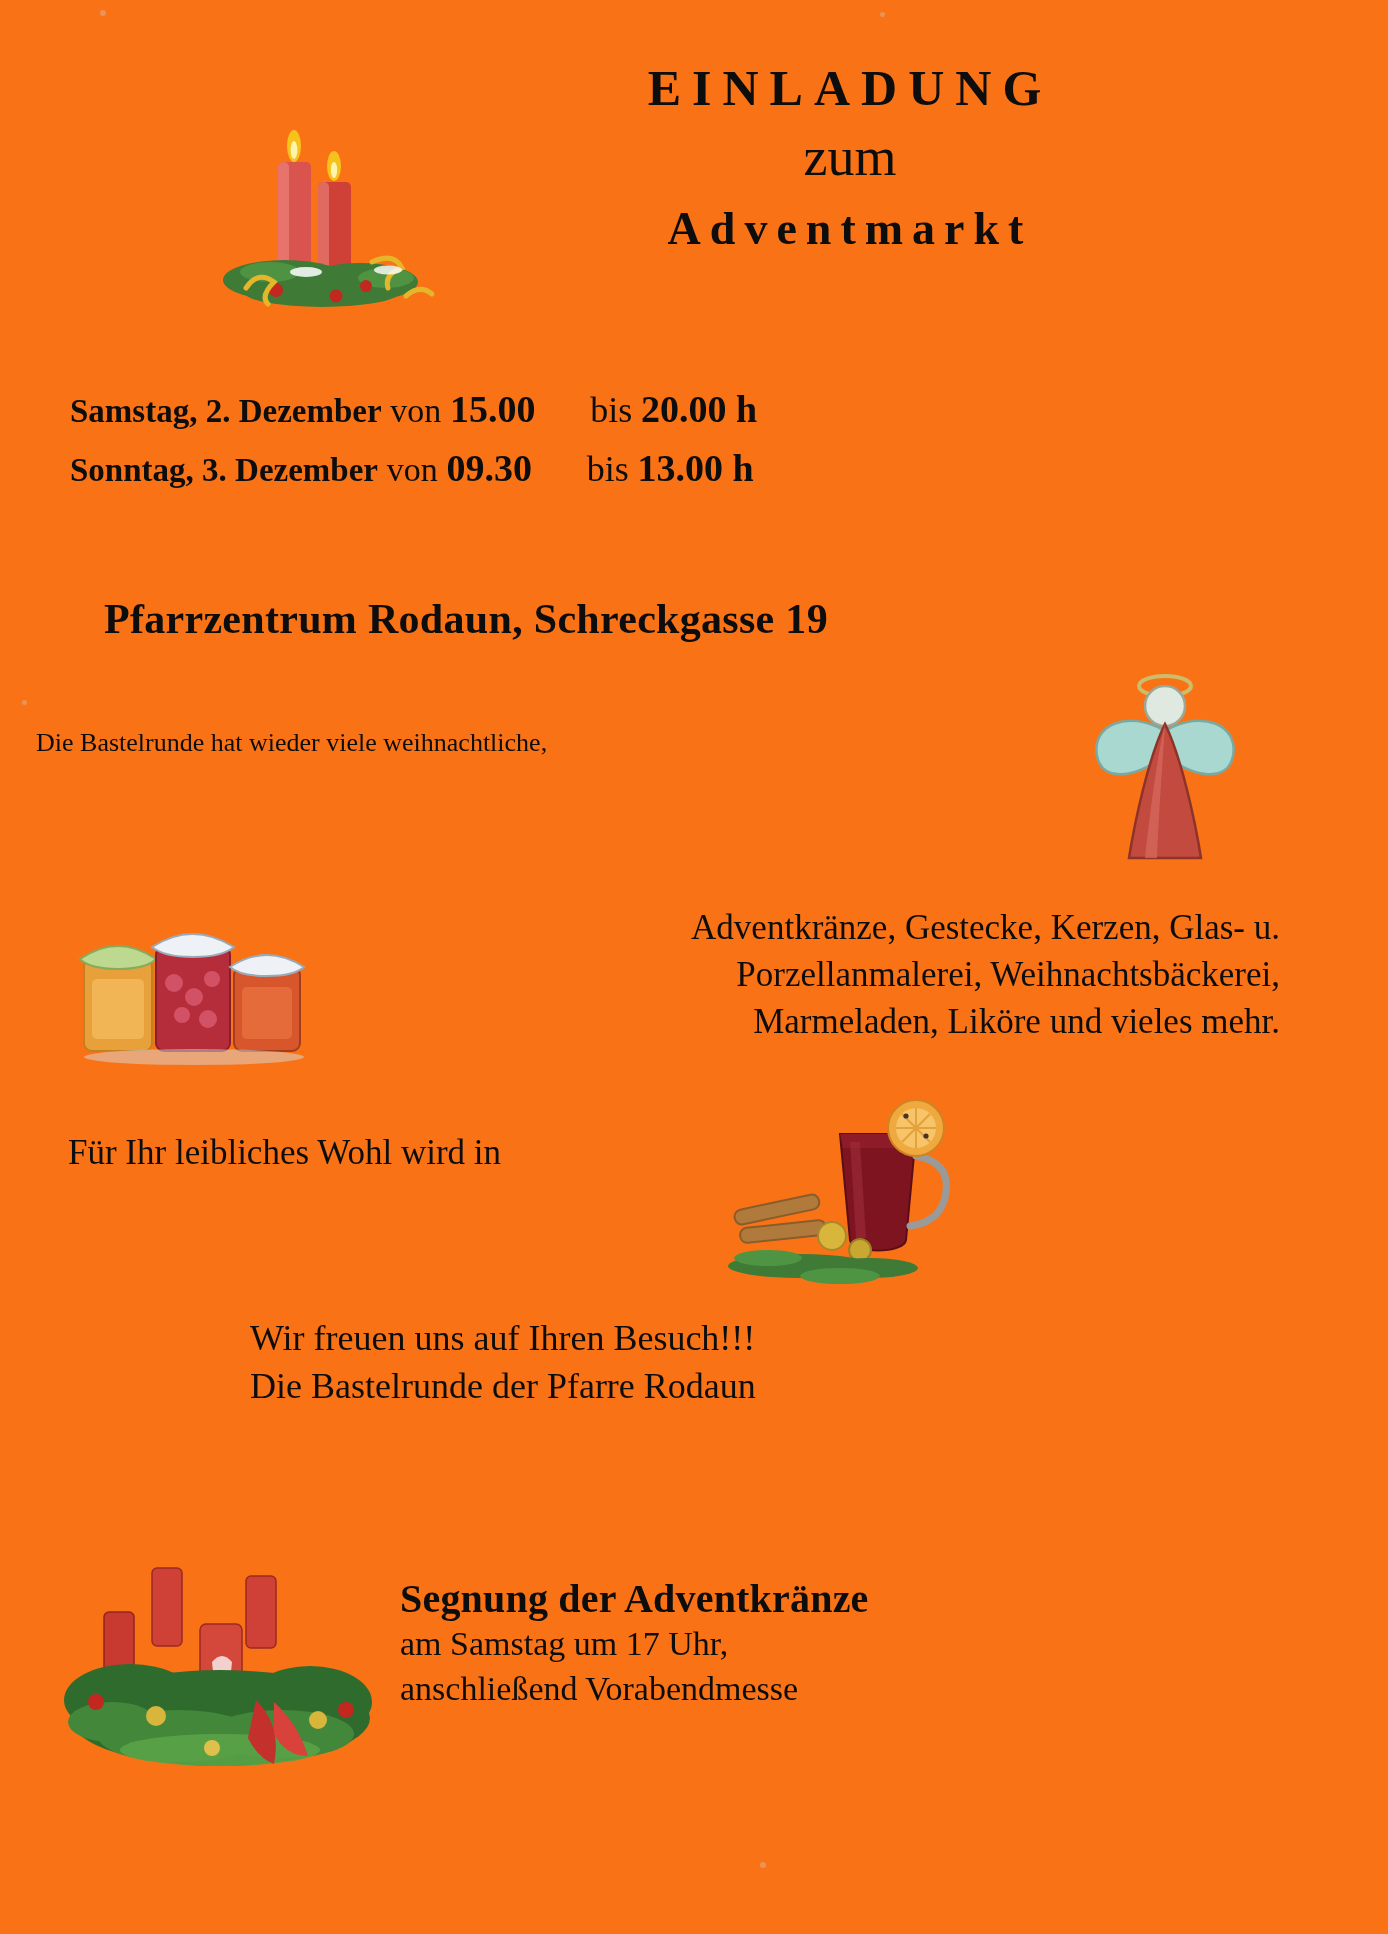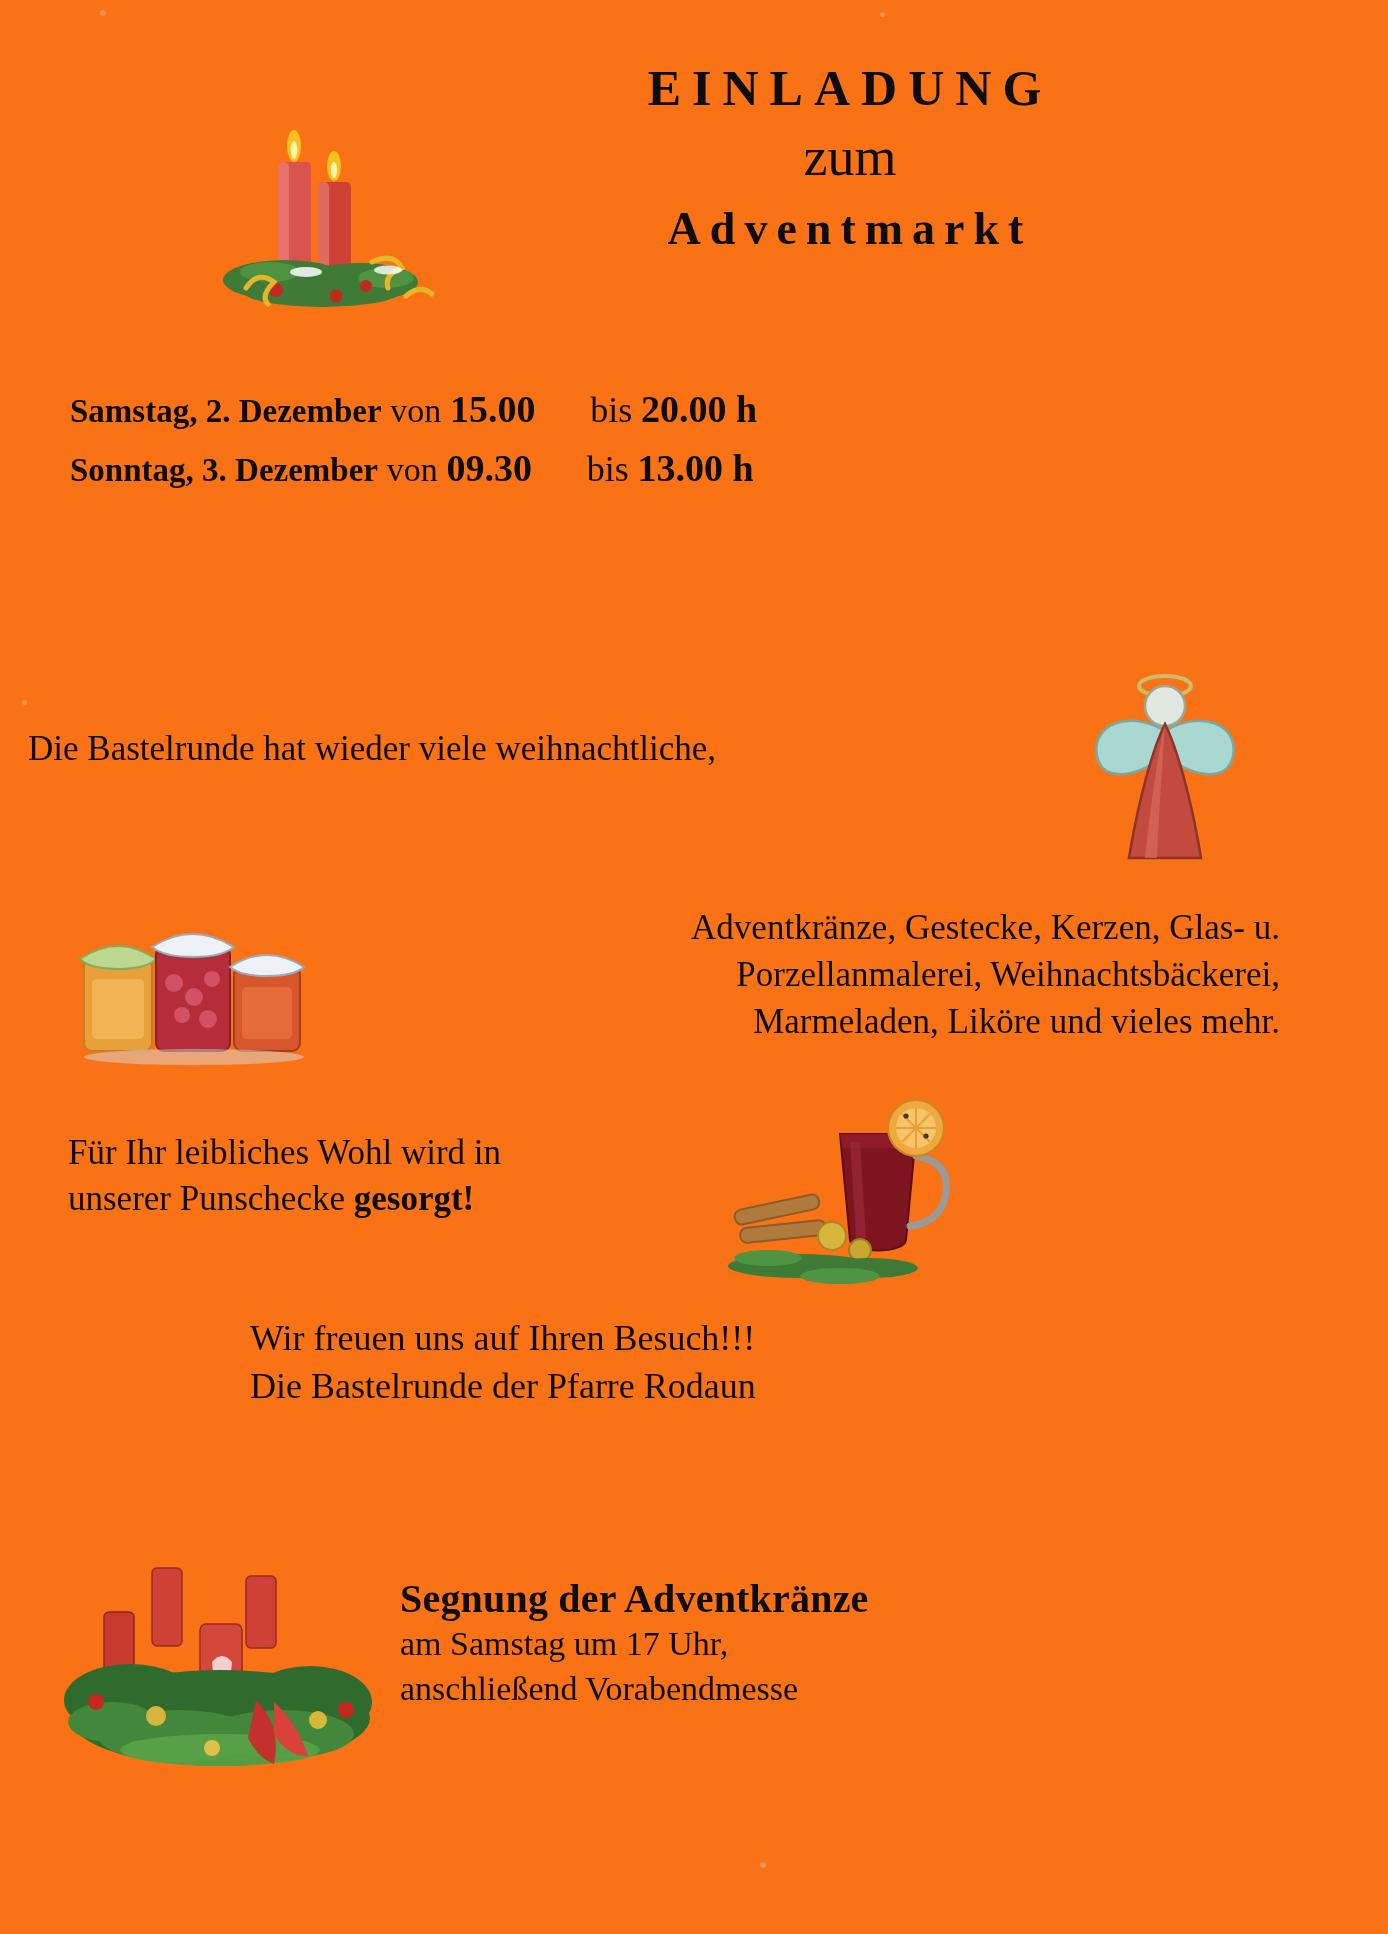--- a/index.html
+++ b/index.html
@@ -95,23 +95,23 @@
     left: 104px;
     font-size: 42px;
     font-weight: bold;
     letter-spacing: 0.3px;
   }
 
   
   .para-basteln {
     position: absolute;
     top: 725px;
-    left: 28px;
+    left: 36px;
     width: 1030px;
-    font-size: 35px;
+    font-size: 26px;
     line-height: 1.35;
   }
   .para-basteln .l2 {
     padding-left: 52px;
   }
 
   .para-waren {
     position: absolute;
     top: 905px;
     left: 330px;
@@ -239,20 +239,21 @@
     </div>
     <div class="date-line">
       <span class="day">Sonntag, 3. Dezember</span>
       <span class="von">von</span>
       <span class="tm">09.30</span>
       <span class="bis">bis</span>
       <span class="tm">13.00 h</span>
     </div>
   </div>
 
+  <div class="venue">Pfarrzentrum Rodaun, Schreckgasse 19</div>
 
   <div class="para-basteln">
     <div class="l1">Die Bastelrunde hat wieder viele weihnachtliche,</div>
   </div>
 
   <svg class="art" id="art-angel" viewBox="0 0 160 215" xmlns="http://www.w3.org/2000/svg">
 
     <ellipse cx="80" cy="26" rx="26" ry="10" fill="none" stroke="#cbbd6a" stroke-width="4"></ellipse>
 
     <circle cx="80" cy="46" r="20" fill="#dfe9df" stroke="#9aa89a" stroke-width="2.5"></circle>
@@ -288,23 +289,20 @@
 
     <rect x="164" y="62" width="66" height="84" rx="8" fill="#d7562c" stroke="#a23d1d" stroke-width="2"></rect>
     <path d="M160 62 q37 -24 74 0 q-10 9 -37 9 q-27 0 -37 -9 Z" fill="#eef2f6" stroke="#9aaab8" stroke-width="2"></path>
     <rect x="172" y="82" width="50" height="52" rx="5" fill="#e8713f" opacity=".8"></rect>
 
     <ellipse cx="124" cy="152" rx="110" ry="8" fill="#dadada" opacity=".5"></ellipse>
   </svg>
 
   <div class="para-punsch">
     <div>Für Ihr leibliches Wohl wird in</div>
-    <div>
-      <span>unserer Punschecke </span><b>gesorgt!</b>
-    </div>
   </div>
 
   <svg class="art" id="art-punsch" viewBox="0 0 280 200" xmlns="http://www.w3.org/2000/svg">
 
     <path d="M120 44 L196 44 L186 150 C184 164, 132 164, 130 150 Z" fill="#7e1420" stroke="#5a0d16" stroke-width="2"></path>
     <path d="M120 44 L196 44 L193 58 L123 58 Z" fill="#8e1b28"></path>
     <path d="M130 52 L140 52 L146 148 L136 148 Z" fill="#a33040" opacity=".5"></path>
 
     <path d="M196 66 q34 6 30 36 q-4 30 -36 34" fill="none" stroke="#9a9a9a" stroke-width="7" stroke-linecap="round"></path>
 

